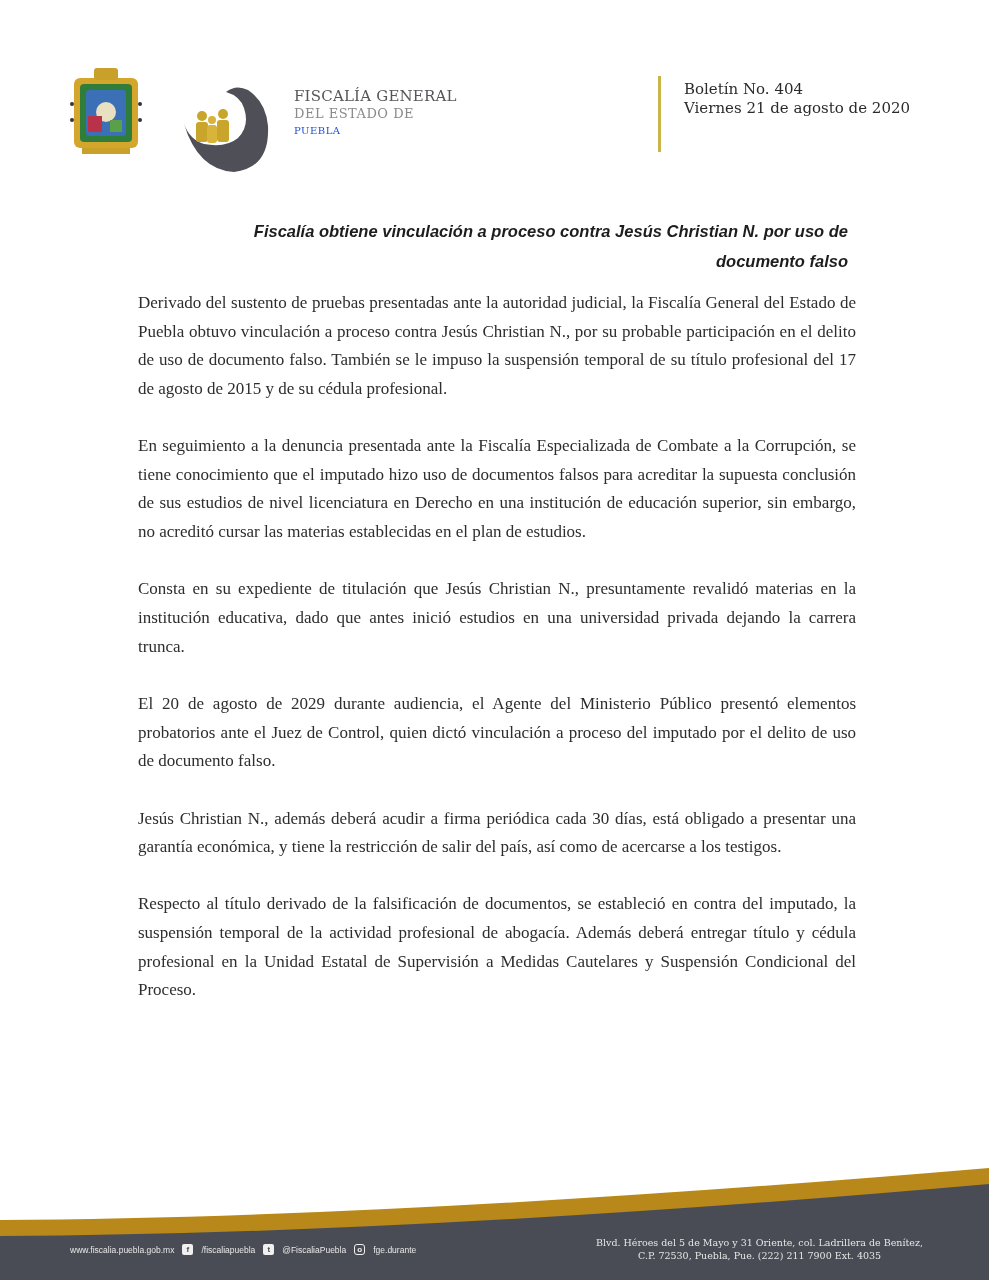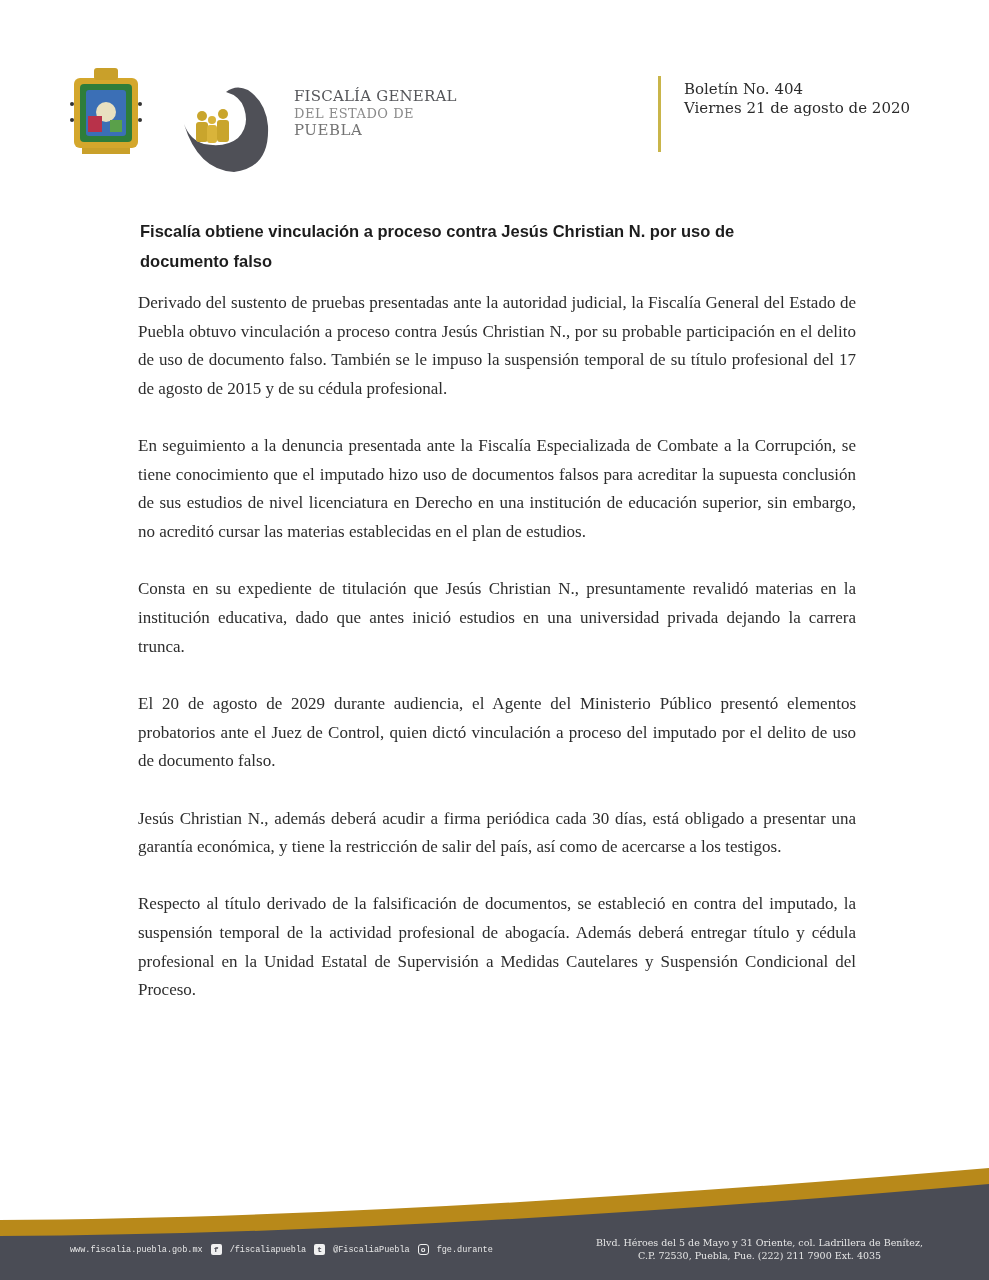--- a/index.html
+++ b/index.html
@@ -3,29 +3,29 @@
 <meta charset="utf-8">
 <style>
   html, body { margin: 0; padding: 0; }
   body { width: 989px; height: 1280px; background: #ffffff; position: relative; overflow: hidden; font-family: "DejaVu Serif", serif; color: #2b2b2b; }
   .header { position: absolute; left: 0; top: 0; width: 989px; height: 190px; }
   .coat { position: absolute; left: 68px; top: 64px; width: 76px; height: 96px; }
   .emblem { position: absolute; left: 178px; top: 82px; width: 100px; height: 100px; }
   .org-name { position: absolute; left: 294px; top: 88px; line-height: 17px; }
   .org-l1 { font-size: 15px; color: #55565a; letter-spacing: 0.2px; }
   .org-l2 { font-size: 13px; color: #8a8a8a; letter-spacing: 0.5px; }
-  .org-l3 { font-size: 15px; color: #737373; letter-spacing: 0.5px; }
+  .org-l3 { font-size: 10px; color: #1d4ed8; letter-spacing: 0.5px; }
   .divider { position: absolute; left: 658px; top: 76px; width: 3px; height: 76px; background: #c9b54a; }
   .bulletin { position: absolute; left: 684px; top: 80px; font-size: 15px; line-height: 19px; color: #2b2b2b; }
-  .title { position: absolute; left: 140px; top: 216px; width: 708px; text-align: left; font-family: "Liberation Sans", sans-serif; font-weight: bold; font-size: 16.5px; line-height: 30px; color: #1d1d1d; }
+  .title { position: absolute; left: 140px; top: 216px; width: 708px; text-align: right; font-family: "Liberation Sans", sans-serif; font-weight: bold; font-size: 16.5px; line-height: 30px; color: #1d1d1d; font-style: italic; }
   .body { position: absolute; left: 138px; top: 289px; width: 718px; font-family: "Liberation Serif", serif; font-size: 17px; line-height: 28.6px; text-align: justify; color: #2d2d2d; }
   .body p { margin: 0 0 28.8px 0; }
   .footer { position: absolute; left: 0; top: 1160px; width: 989px; height: 120px; }
   .footer svg { position: absolute; left: 0; top: 0; }
-  .footer-left { position: absolute; left: 70px; top: 1244px; font-size: 8.5px; color: #e8e8e8; display: flex; align-items: center; gap: 8px; font-family: Liberation Mono, monospace; }
+  .footer-left { position: absolute; left: 70px; top: 1244px; font-size: 8.5px; color: #e8e8e8; display: flex; align-items: center; gap: 8px; font-family: Liberation Sans, sans-serif; }
   .soc-icon { display: inline-flex; width: 11px; height: 11px; align-items: center; justify-content: center; font-size: 8px; font-weight: bold; border-radius: 2px; }
   .fb { background: #f0f0f0; color: #4a4c55; }
   .tw { background: #f0f0f0; color: #4a4c55; }
   .ig { border: 1.3px solid #f0f0f0; border-radius: 3px; width: 9px; height: 9px; color: #f0f0f0; }
   .footer-right { position: absolute; right: 66px; top: 1236px; text-align: center; font-size: 9.5px; line-height: 13px; color: #e6e6e6; font-family: "DejaVu Serif", serif; }
 </style>
 </head>
 <body>
 
 <div class="header">

